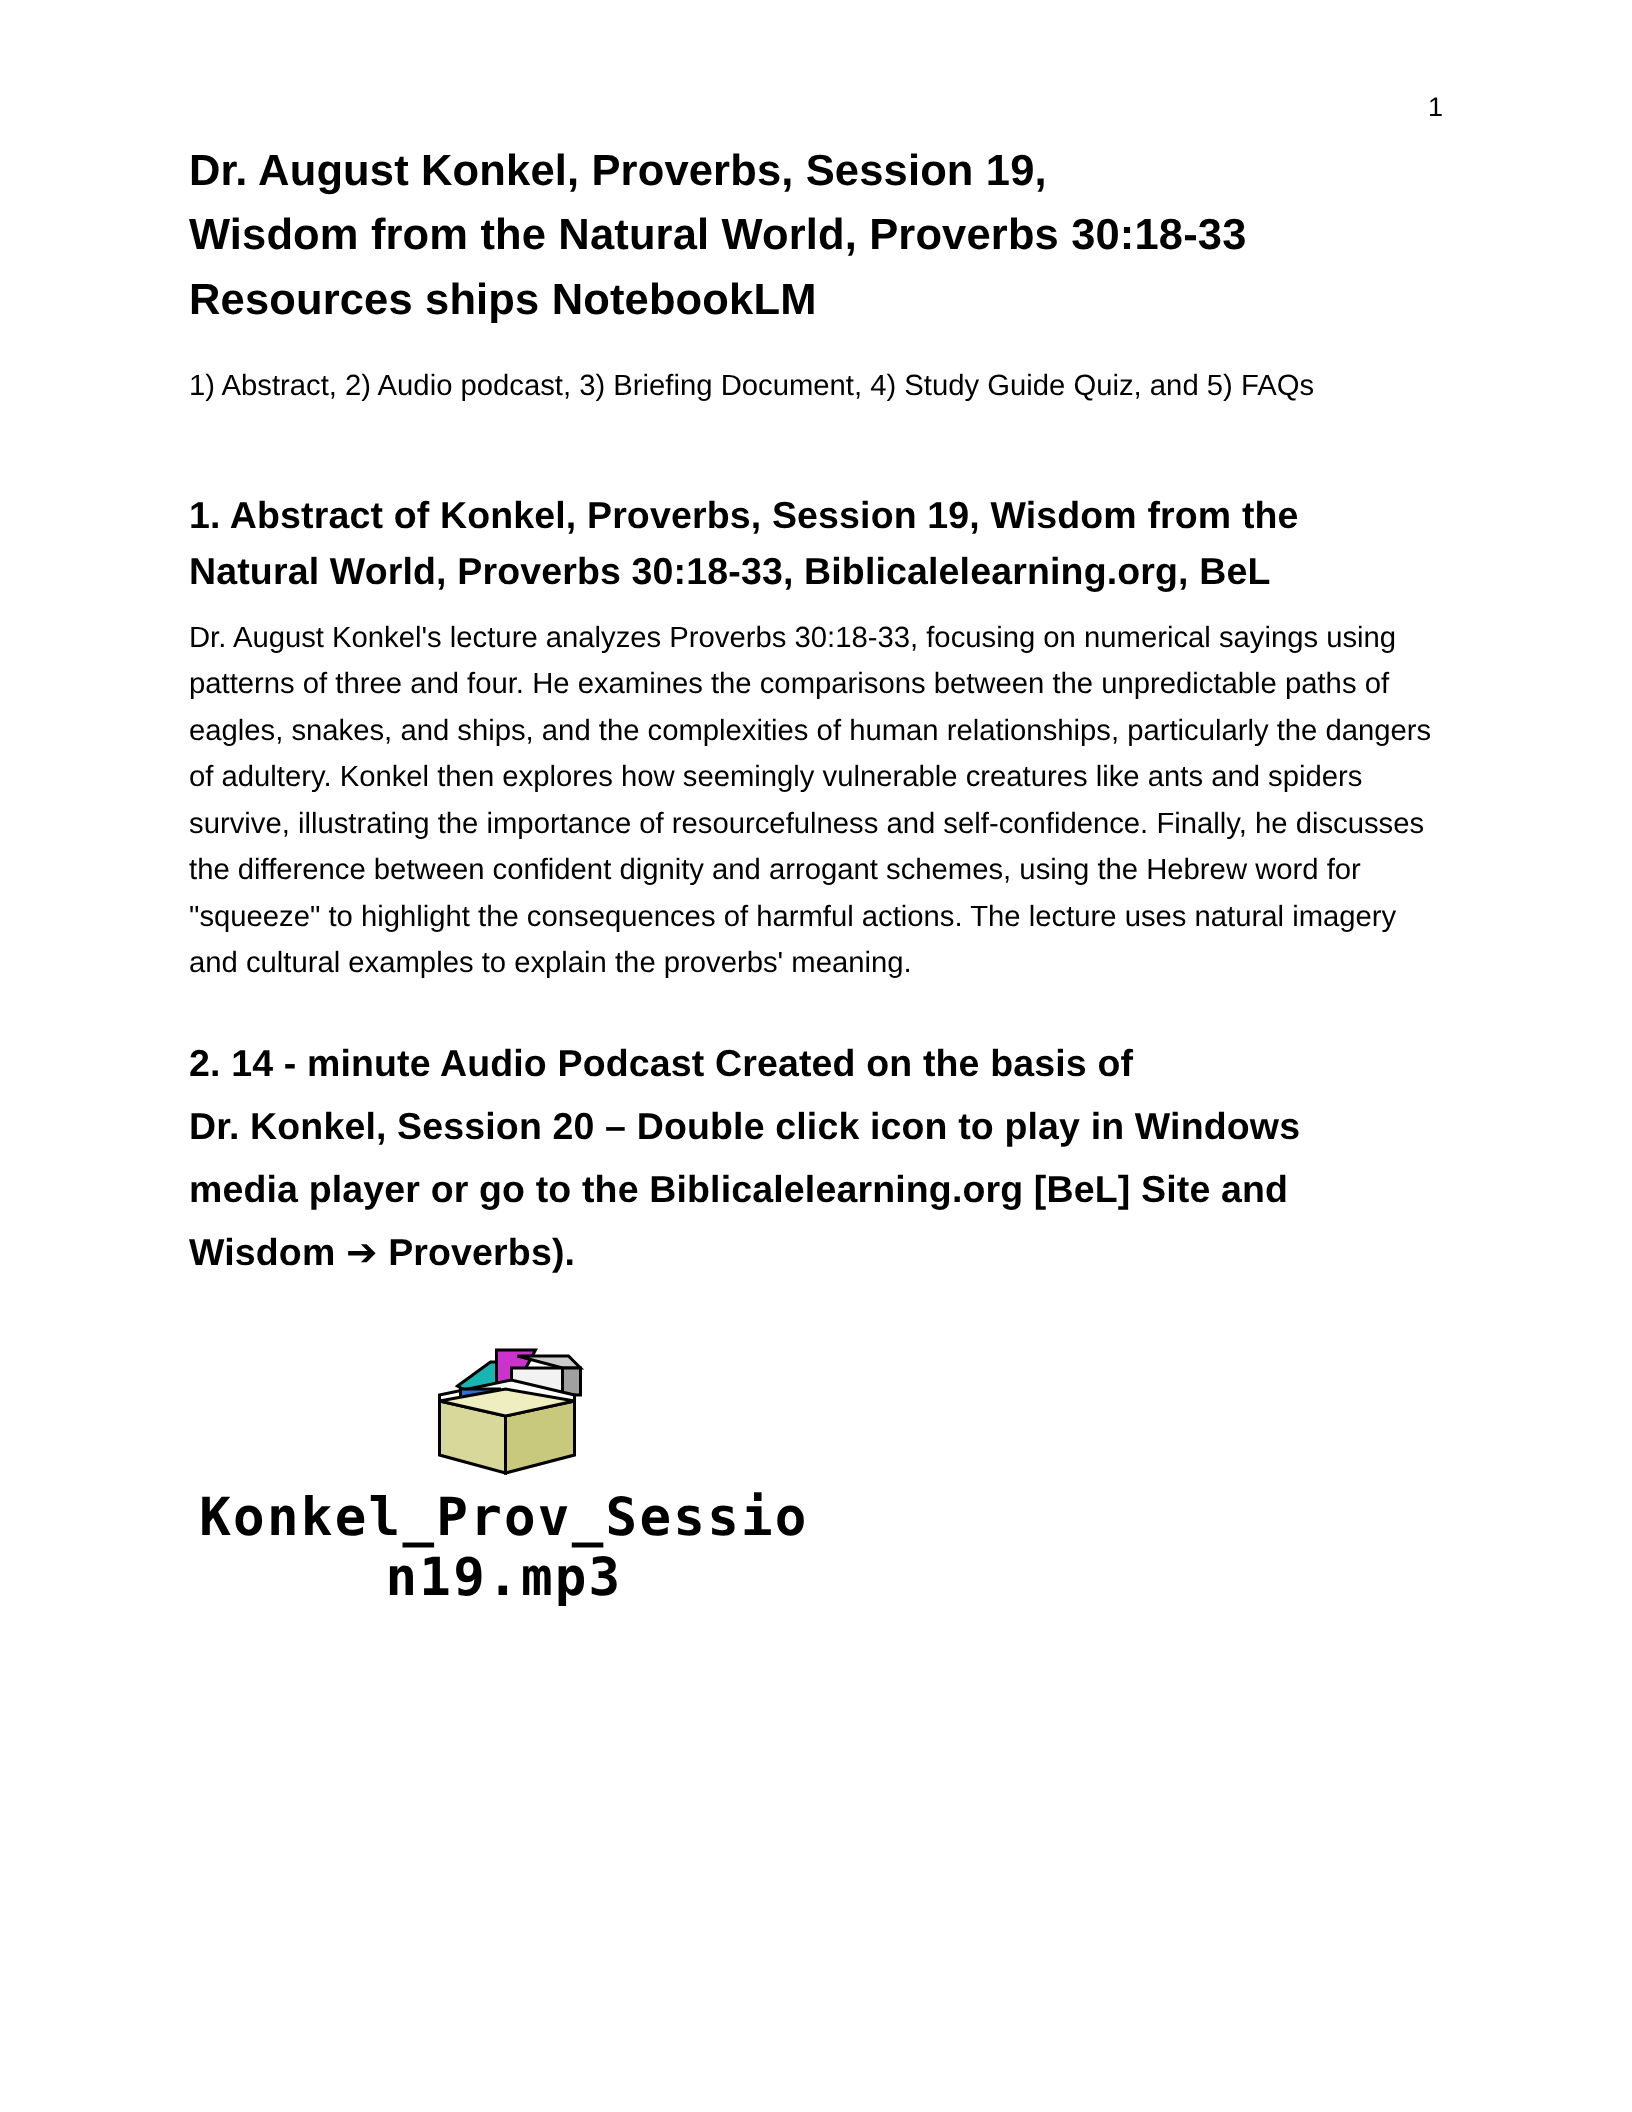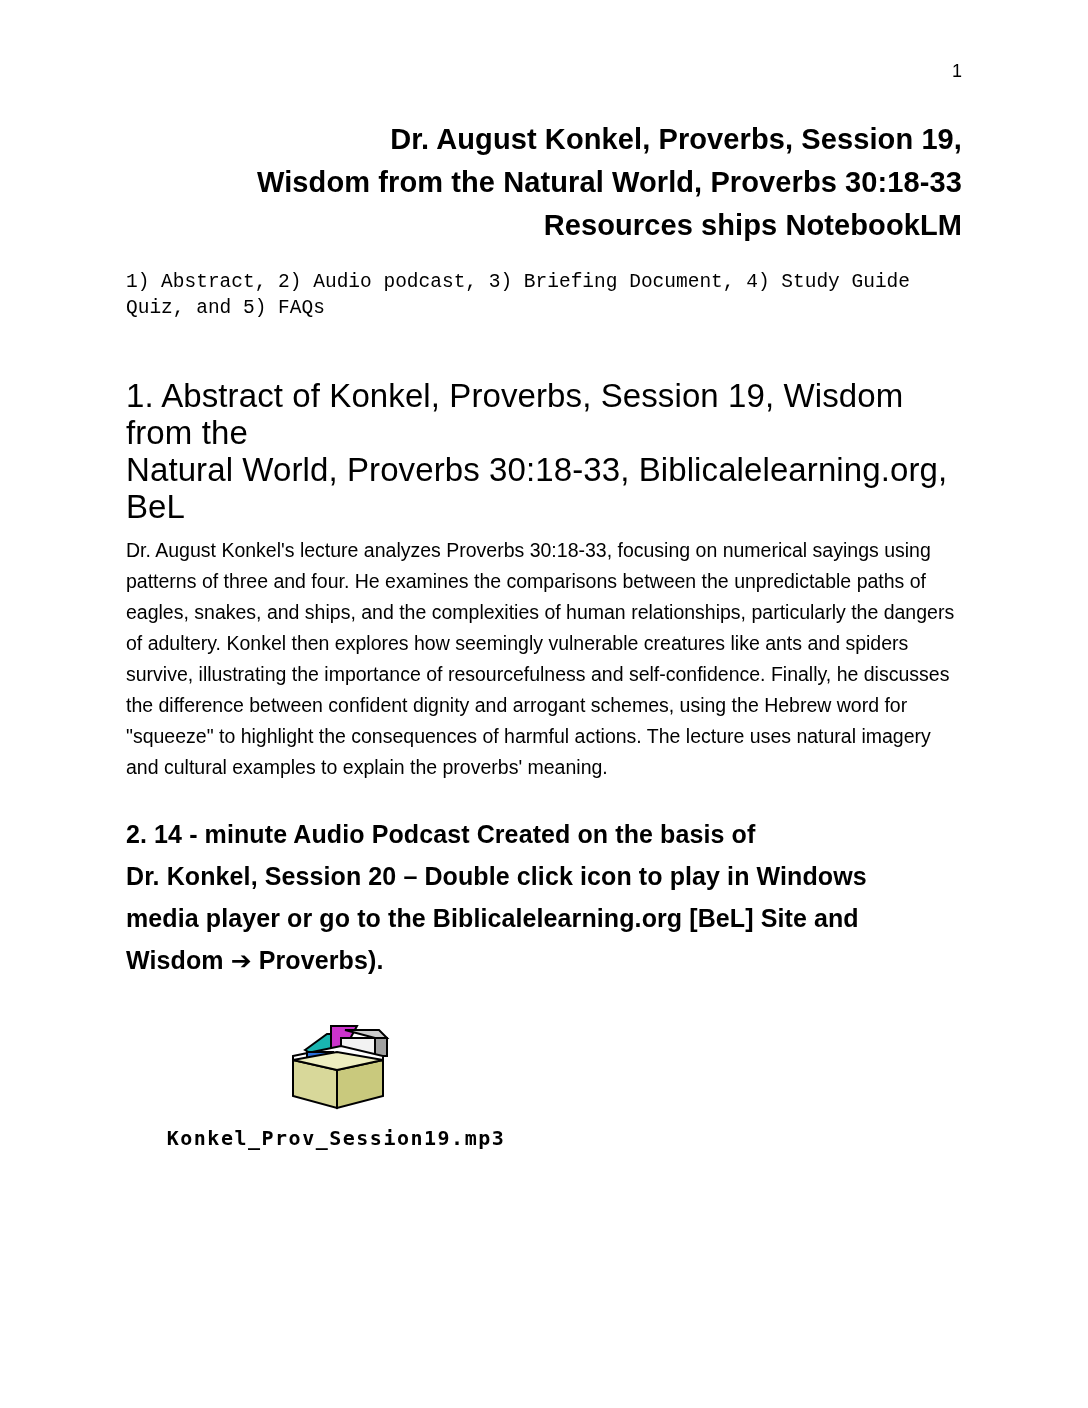--- a/index.html
+++ b/index.html
@@ -25,41 +25,40 @@
   .page-number {
     position: absolute;
     top: 62px;
     right: 126px;
     font-size: 18px;
     line-height: 1;
     font-family: "Liberation Sans", sans-serif;
   }
   .doc-title {
     margin: 0;
-    padding-top: 118px;
-    text-align: right;
+    padding-top: 93px;
+    text-align: left;
     font-size: 29px;
     font-weight: bold;
     line-height: 43px;
     letter-spacing: 0.1px;
   }
   .doc-title .line {
     display: block;
   }
   .subtitle {
     margin: 22px 0 0 0;
     font-size: 19.5px;
     line-height: 26px;
     text-align: left;
-    font-family: Liberation Mono, monospace;
   }
   .section-heading {
     margin: 56px 0 0 0;
-    font-size: 33px;
-    font-weight: normal;
+    font-size: 25px;
+    font-weight: bold;
     line-height: 37px;
     letter-spacing: 0.1px;
   }
   .section-heading .line {
     display: block;
   }
   .body-text {
     margin: 10px 0 0 0;
     font-size: 19.5px;
     line-height: 31px;
@@ -87,21 +86,21 @@
     width: 420px;
     text-align: center;
   }
   .attachment-icon {
     display: block;
     margin: 0 auto;
   }
   .attachment-label {
     margin-top: 4px;
     font-family: "DejaVu Sans Mono", monospace;
-    font-size: 20px;
+    font-size: 35px;
     font-weight: bold;
     line-height: 40px;
     letter-spacing: 1.5px;
     word-break: break-all;
   }
 </style>
 </head>
 <body>
 
 <div class="page">

